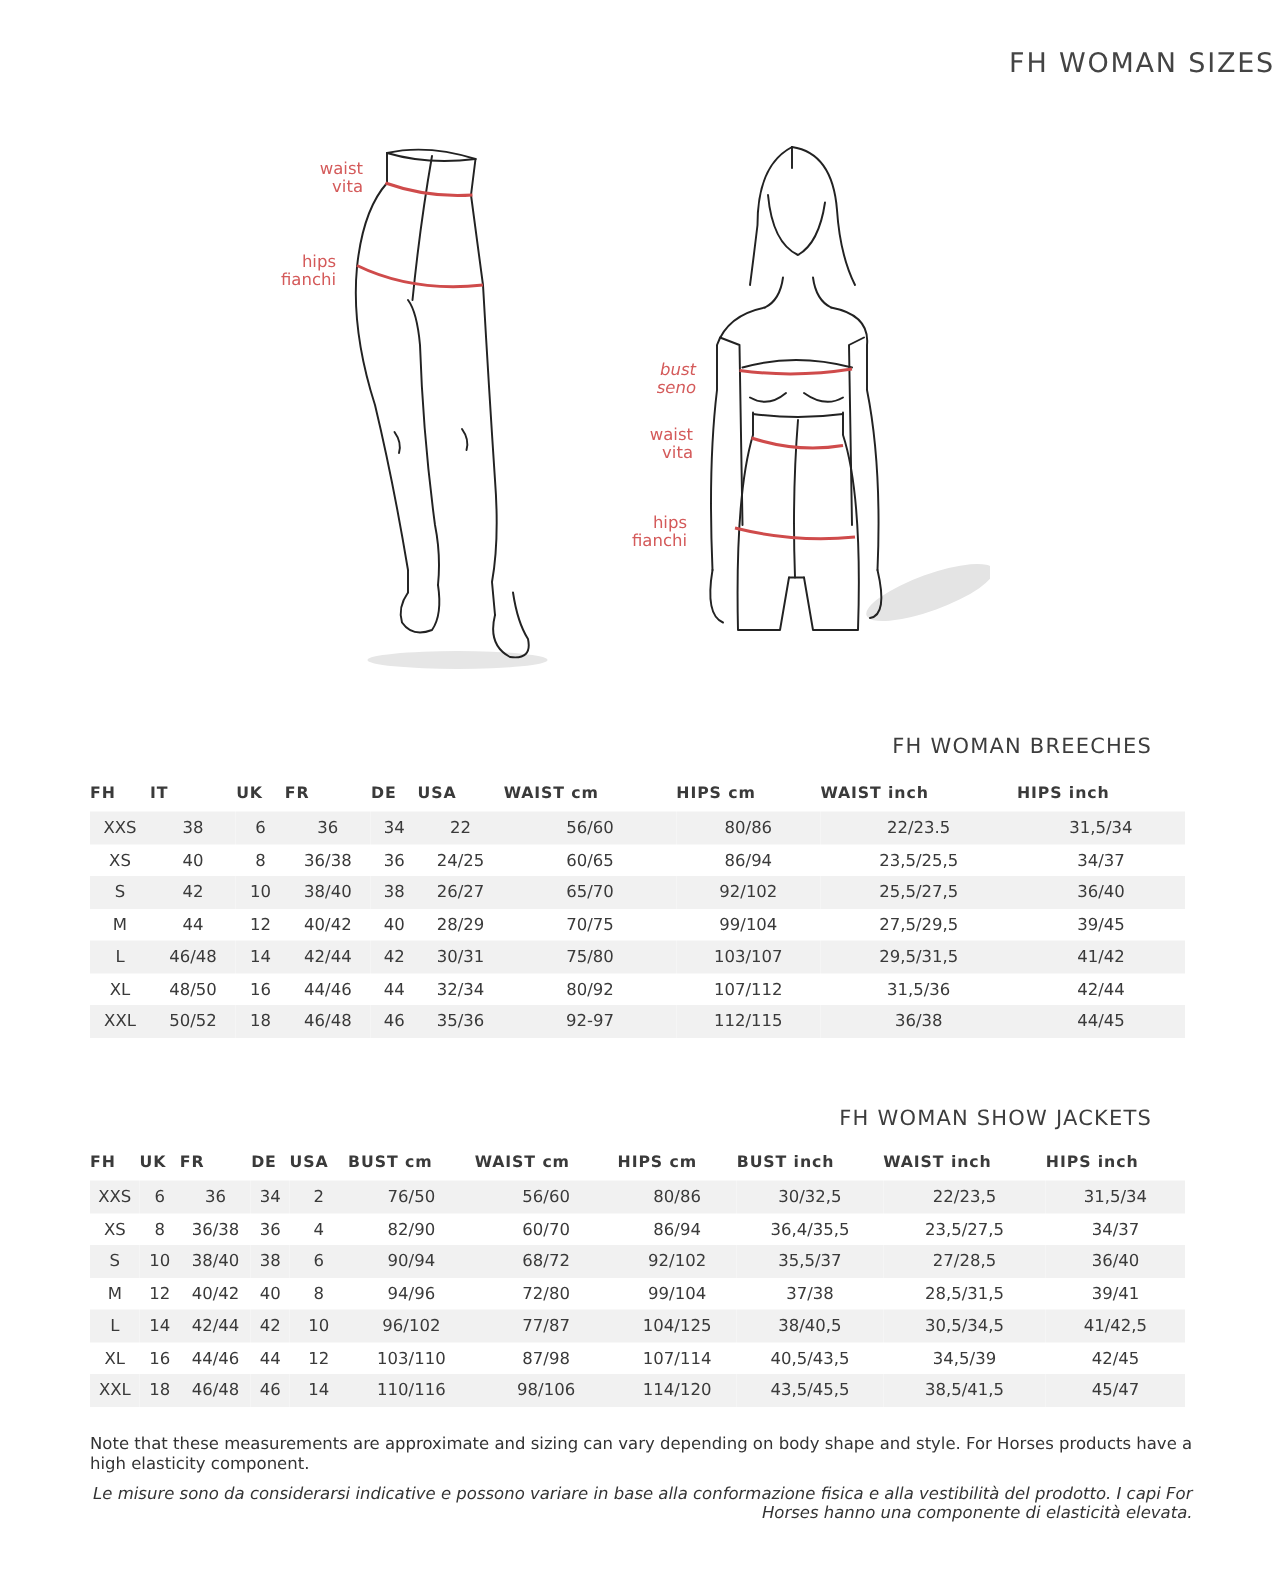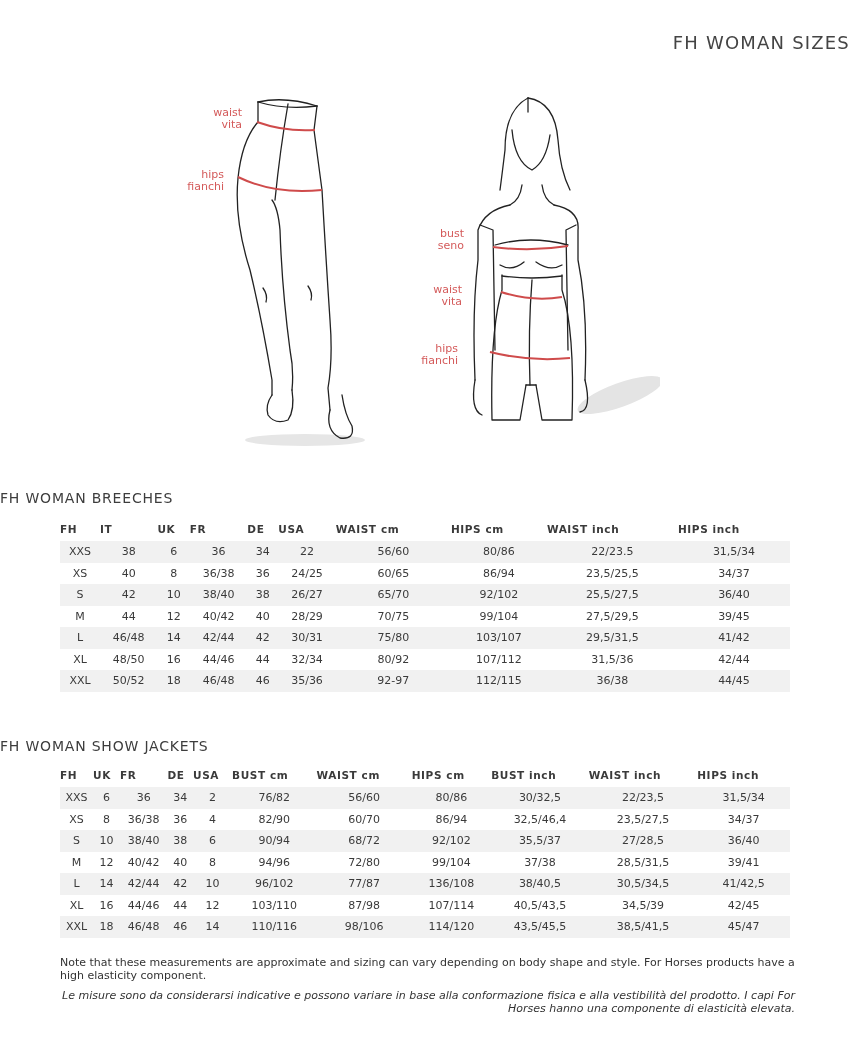--- a/index.html
+++ b/index.html
@@ -12,21 +12,21 @@
   }
 
   .illus { position: absolute; top: 85px; left: 0; width: 850px; height: 370px; }
   .illus svg { position: absolute; }
   .mlabel {
     position: absolute; font-size: 11px; line-height: 12px; color: #d45a5a; text-align: right;
     font-family: "DejaVu Sans", sans-serif;
   }
 
   .section-title {
-    position: absolute; left: 0; width: 768px; text-align: left;
+    position: absolute; left: 0; width: 768px; text-align: right;
     font-size: 14px; letter-spacing: 0.8px; color: #3d3d3d;
   }
 
   table.sz {
     position: absolute; left: 60px; width: 730px; border-collapse: collapse;
     font-size: 11px; color: #3a3a3a;
   }
   table.sz th {
     font-weight: bold; font-size: 10.5px; letter-spacing: 0.6px; color: #3a3a3a;
     height: 24px; text-align: left; white-space: nowrap;
@@ -97,21 +97,21 @@
       <path d="M66 295 L76 295"></path>
       <path d="M15 290 Q10 320 22 325"></path>
       <path d="M125 290 Q132 320 120 322"></path>
     </g>
     <g fill="none" stroke="#cf4b4b" stroke-width="2">
       <path d="M33 157 Q70 162 108 156"></path>
       <path d="M41 202 Q72 212 102 207"></path>
       <path d="M30 262 Q70 272 110 268"></path>
     </g>
   </svg>
-  <div class="mlabel" style="left:412px; top:143px; width:52px;">
+  <div class="mlabel" style="left:412px; top:156px; width:52px;font-style:italic;">
     <div>bust</div>
     <div>seno</div>
   </div>
   <div class="mlabel" style="left:410px; top:199px; width:52px;">
     <div>waist</div>
     <div>vita</div>
   </div>
   <div class="mlabel" style="left:402px; top:258px; width:56px;">
     <div>hips</div>
     <div>fianchi</div>
@@ -239,37 +239,37 @@
     <th>HIPS inch</th>
   </tr>
     </thead>
   <tbody id="jackets-body">
       <tr>
         <td>XXS</td>
         <td>6</td>
         <td>36</td>
         <td>34</td>
         <td>2</td>
-        <td>76/82</td>
+        <td>76/50</td>
         <td>56/60</td>
         <td>80/86</td>
         <td>30/32,5</td>
         <td>22/23,5</td>
         <td>31,5/34</td>
       </tr>
       <tr>
         <td>XS</td>
         <td>8</td>
         <td>36/38</td>
         <td>36</td>
         <td>4</td>
         <td>82/90</td>
         <td>60/70</td>
         <td>86/94</td>
-        <td>32,5/46,4</td>
+        <td>36,4/35,5</td>
         <td>23,5/27,5</td>
         <td>34/37</td>
       </tr>
       <tr>
         <td>S</td>
         <td>10</td>
         <td>38/40</td>
         <td>38</td>
         <td>6</td>
         <td>90/94</td>
@@ -293,21 +293,21 @@
         <td>39/41</td>
       </tr>
       <tr>
         <td>L</td>
         <td>14</td>
         <td>42/44</td>
         <td>42</td>
         <td>10</td>
         <td>96/102</td>
         <td>77/87</td>
-        <td>136/108</td>
+        <td>104/125</td>
         <td>38/40,5</td>
         <td>30,5/34,5</td>
         <td>41/42,5</td>
       </tr>
       <tr>
         <td>XL</td>
         <td>16</td>
         <td>44/46</td>
         <td>44</td>
         <td>12</td>

